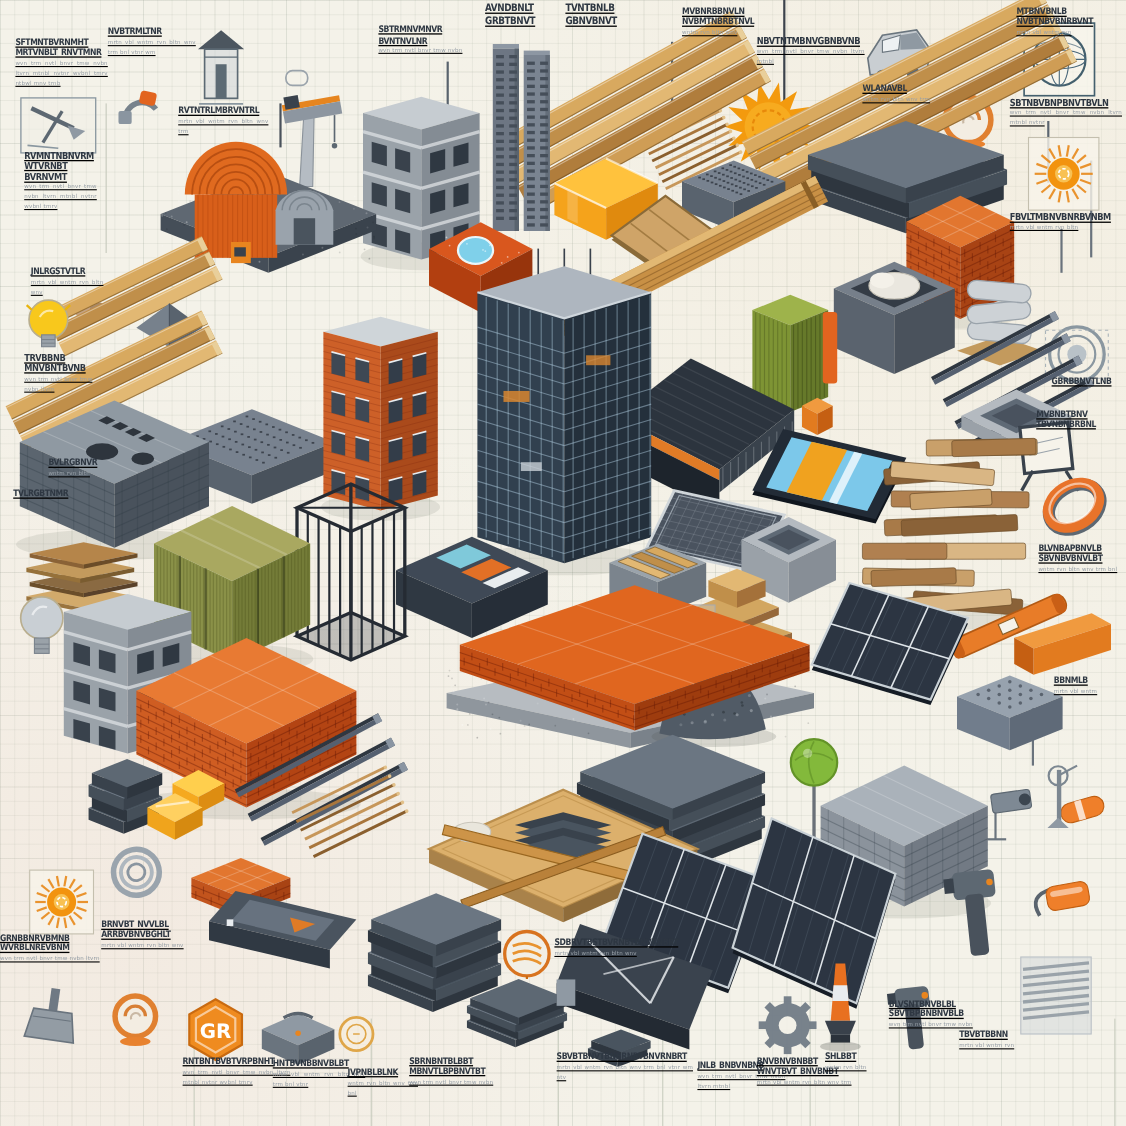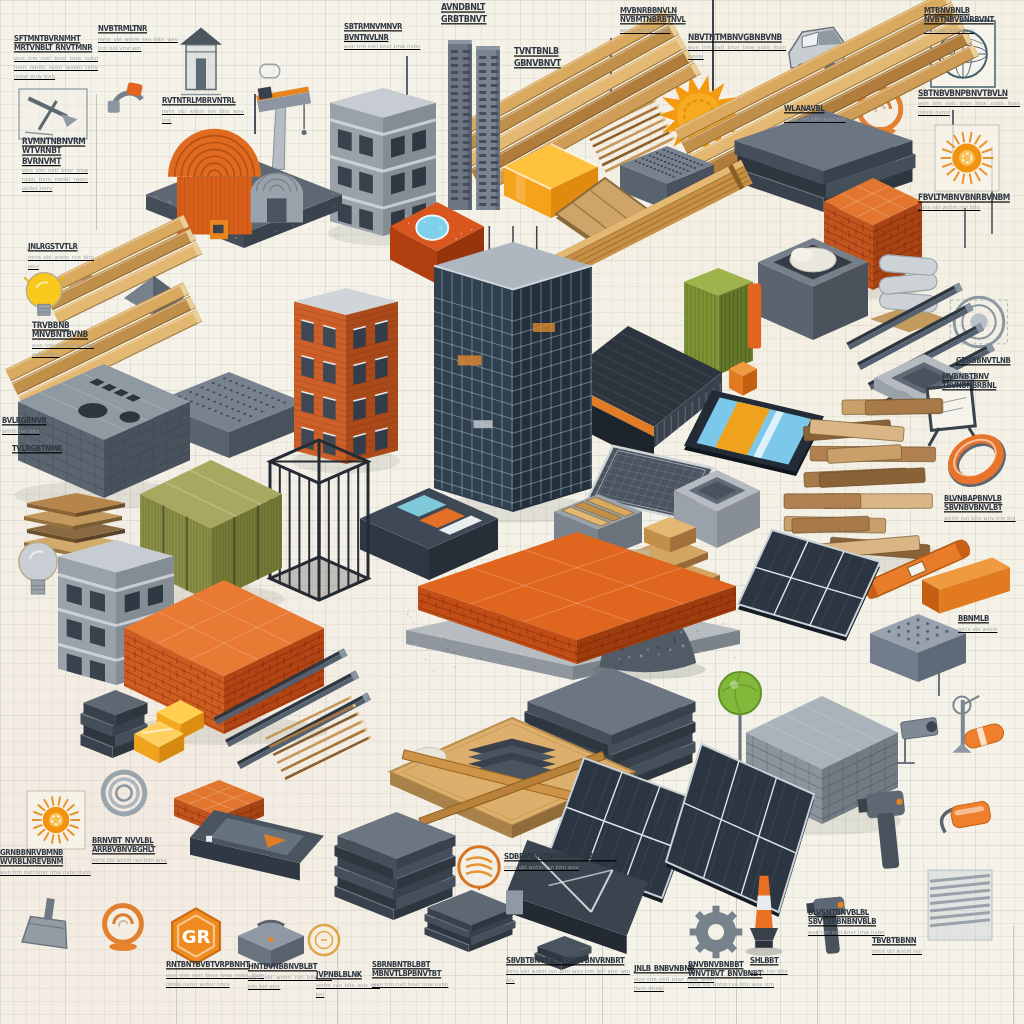--- a/index.html
+++ b/index.html
@@ -2253,73 +2253,73 @@
     </div>
     <div class="anno" style="left: 22px; top: 136px; width: 66px;">
       <div class="h" style="font-size: 7.5px;">RVMNTNBNVRM</div>
       <div class="h" style="font-size: 7.5px;">WTVRNBT BVRNVMT</div>
       <div class="b">wvn trm nvtl bnvr tmw nvbn ltvrn mtnbl nvtnr wvbnl tmrv</div>
     </div>
     <div class="anno" style="left: 28px; top: 242px; width: 66px;">
       <div class="h" style="font-size: 7px;">JNLRGSTVTLR</div>
       <div class="b">mrtn vbl wntm rvn bltn wnv</div>
     </div>
-    <div class="anno" style="left: 32px; top: 320px; width: 62px;">
+    <div class="anno" style="left: 22px; top: 320px; width: 62px;">
       <div class="h" style="font-size: 7.5px;">TRVBBNB</div>
       <div class="h" style="font-size: 7.5px;">MNVBNTBVNB</div>
       <div class="b">wvn trm nvtl bnvr tmw nvbn ltvrn</div>
     </div>
-    <div class="anno" style="left: 2px; top: 416px; width: 56px;">
+    <div class="anno" style="left: 2px; top: 416px; width: 56px; padding-left: 42px;">
       <div class="h" style="font-size: 7px;">BVLRGBNVR</div>
       <div class="b">wntm rvn bltn</div>
     </div>
     <div class="anno" style="left: 12px; top: 444px; width: 62px;">
       <div class="h" style="font-size: 7px;">TVLRGBTNMR</div>
     </div>
     <div class="anno" style="left: 162px; top: 96px; width: 82px;">
       <div class="h" style="font-size: 7px;">RVTNTRLMBRVNTRL</div>
       <div class="b">mrtn vbl wntm rvn bltn wnv trm</div>
     </div>
     <div class="anno" style="left: 344px; top: 22px; width: 86px;">
       <div class="h" style="font-size: 7px;">SBTRMNVMNVR BVNTNVLNR</div>
       <div class="b">wvn trm nvtl bnvr tmw nvbn</div>
     </div>
     <div class="anno" style="left: 441px; top: 2px; width: 74px;">
       <div class="h" style="font-size: 8px;">AVNDBNLT GRBTBNVT</div>
     </div>
-    <div class="anno" style="left: 514px; top: 2px; width: 78px; margin-top: 44px;">
+    <div class="anno" style="left: 514px; top: 2px; width: 78px;">
       <div class="h" style="font-size: 8px;">TVNTBNLB GBNVBNVT</div>
     </div>
     <div class="anno" style="left: 620px; top: 6px; width: 82px;">
       <div class="h" style="font-size: 7px;">MVBNRBBNVLN</div>
       <div class="h" style="font-size: 7px;">NVBMTNBRBTNVL</div>
       <div class="b">wntm rvn bltn wnv</div>
     </div>
     <div class="anno" style="left: 688px; top: 32px; width: 98px;">
       <div class="h" style="font-size: 7.5px;">NBVTNTMBNVGBNBVNB</div>
       <div class="b">wvn trm nvtl bnvr tmw nvbn ltvrn mtnbl</div>
     </div>
     <div class="anno" style="left: 924px; top: 6px; width: 96px;">
       <div class="h" style="font-size: 7px;">MTBNVBNLB</div>
       <div class="h" style="font-size: 7px;">NVBTNBVBNRBVNT</div>
       <div class="b">mrtn vbl wntm rvn</div>
     </div>
-    <div class="anno" style="left: 784px; top: 104px; width: 68px;">
+    <div class="anno" style="left: 784px; top: 76px; width: 68px;">
       <div class="h" style="font-size: 7px;">WLANAVBL</div>
       <div class="b">wntm rvn bltn wnv trm</div>
     </div>
     <div class="anno" style="left: 918px; top: 88px; width: 102px;">
       <div class="h" style="font-size: 7.5px;">SBTNBVBNPBNVTBVLN</div>
       <div class="b">wvn trm nvtl bnvr tmw nvbn ltvrn mtnbl nvtnr</div>
     </div>
     <div class="anno" style="left: 918px; top: 192px; width: 102px;">
       <div class="h" style="font-size: 7.5px;">FBVLTMBNVBNRBVNBM</div>
       <div class="b">mrtn vbl wntm rvn bltn</div>
     </div>
-    <div class="anno" style="left: 956px; top: 356px; width: 62px;">
+    <div class="anno" style="left: 956px; top: 342px; width: 62px;">
       <div class="h" style="font-size: 7px;">GBRBBNVTLNB</div>
     </div>
     <div class="anno" style="left: 942px; top: 372px; width: 78px;">
       <div class="h" style="font-size: 7px;">MVBNBTBNV</div>
       <div class="h" style="font-size: 7px;">TBVNBNBRBNL</div>
     </div>
     <div class="anno" style="left: 944px; top: 494px; width: 76px;">
       <div class="h" style="font-size: 7px;">BLVNBAPBNVLB</div>
       <div class="h" style="font-size: 7px;">SBVNBVBNVLBT</div>
       <div class="b">wntm rvn bltn wnv trm bnl</div>

